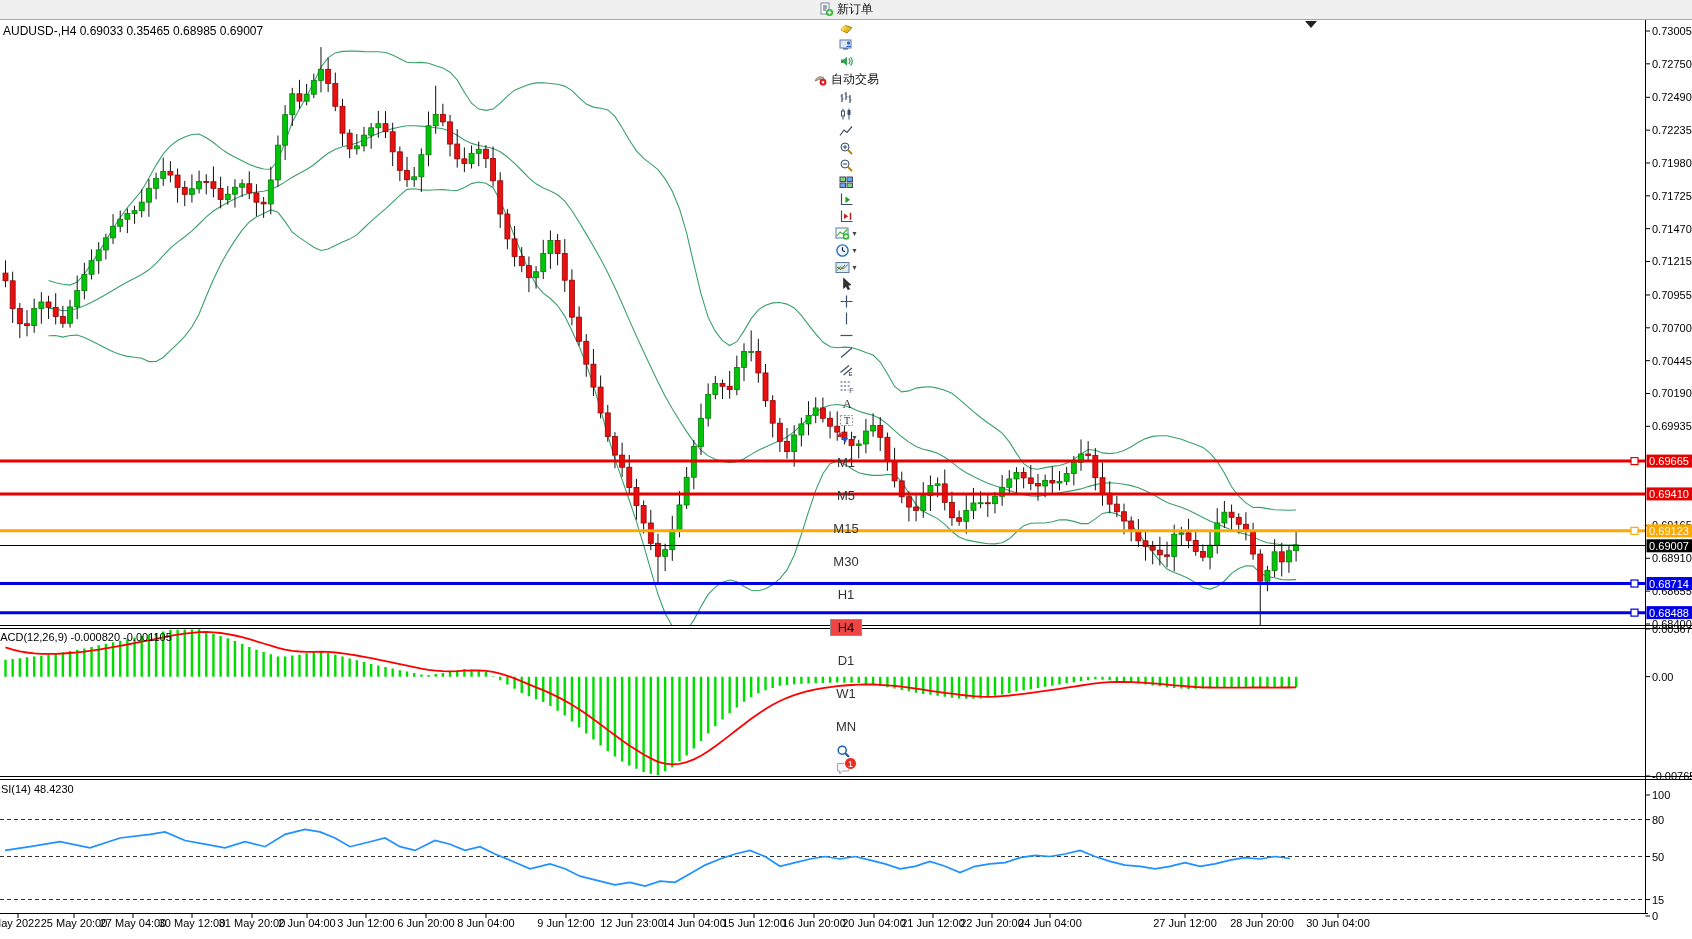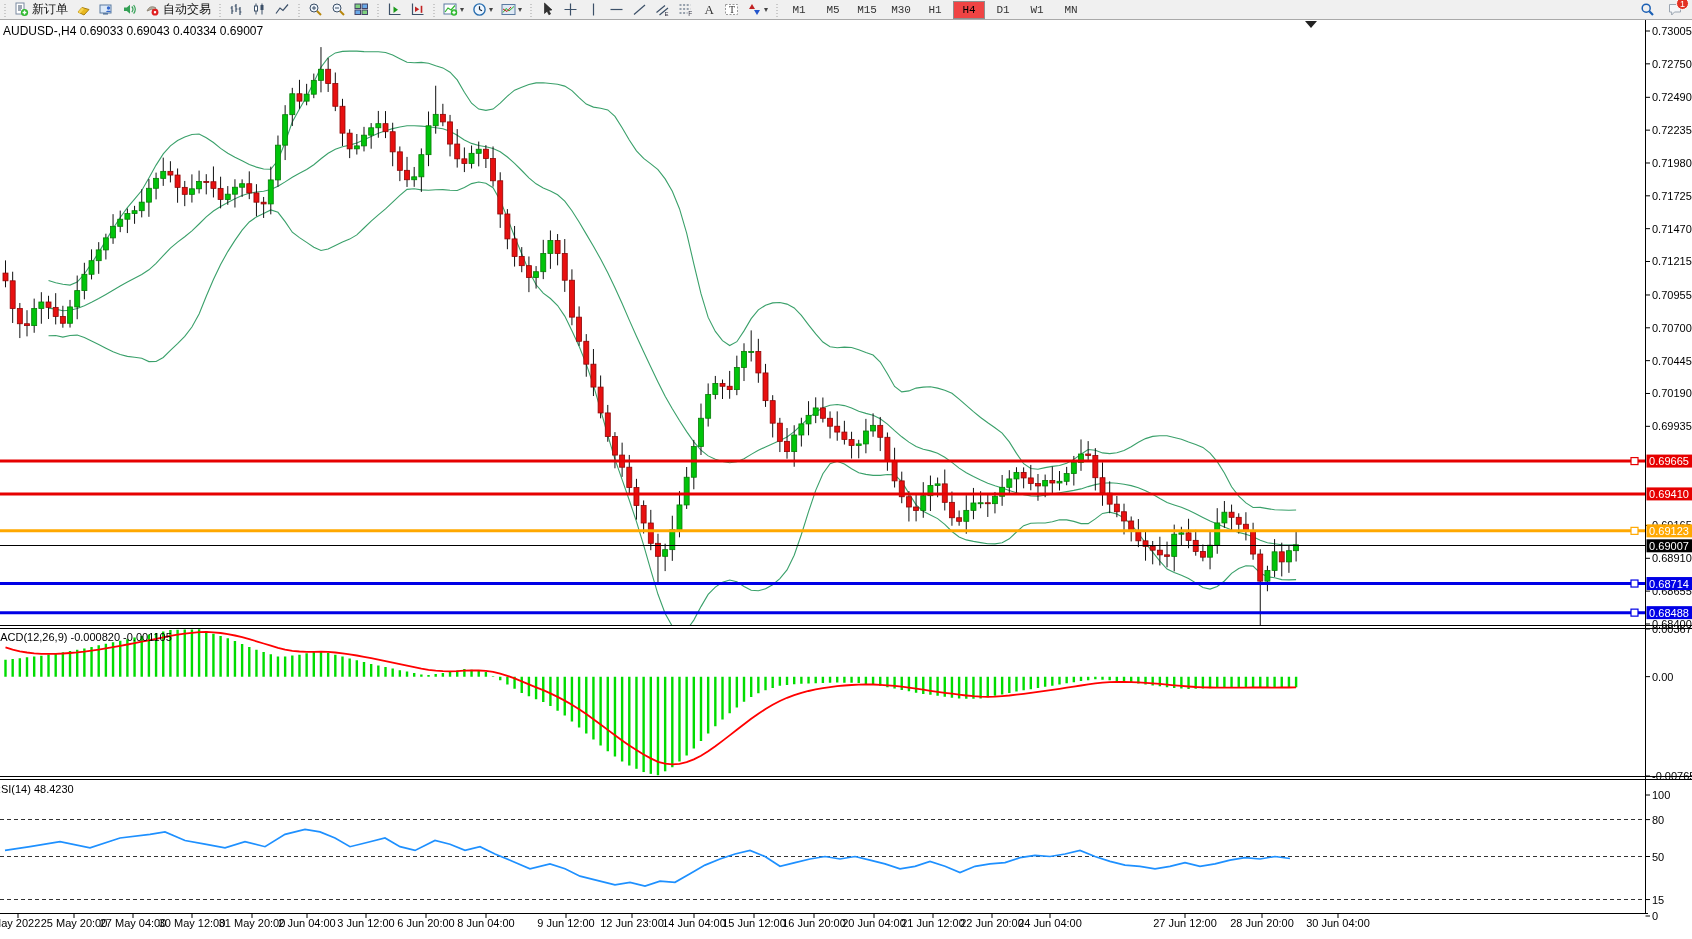--- a/index.html
+++ b/index.html
@@ -1,30 +1,30 @@
 <!DOCTYPE html>
 <html><head>
 <meta charset="utf-8">
 <style>
   html,body{margin:0;padding:0;background:#fff;}
   #app{position:relative;width:1692px;height:939px;overflow:hidden;background:#fff;
        font-family:"Liberation Sans","DejaVu Sans",sans-serif;font-size:11px;color:#000;}
   
   #toolbar{position:absolute;left:0;top:0;width:1692px;height:19px;background:#f0f0f0;
-           border-bottom:1px solid #a9a9a9;display:flex;align-items:center;z-index:20;}
+           border-bottom:1px solid #a9a9a9;display:flex;align-items:center;z-index:20;flex-direction:column;}
   .tb-handle{width:5px;height:14px;margin:0 2px 0 3px;
     background-image:repeating-linear-gradient(#c9c9c9 0 1px,transparent 1px 3px);
     background-size:2px 100%;background-repeat:repeat-y;background-position:1px 1px;}
   .tb-btn{height:17px;display:inline-flex;align-items:center;padding:0 2px;margin:0 1px;
           border:1px solid transparent;cursor:default;}
   .tb-btn svg{display:block;}
   .tb-lab{margin-left:3px;font-size:12px;color:#111;white-space:nowrap;}
   .caret{font-size:8px;color:#444;margin-left:2px;line-height:8px;}
   .tf-btn{height:16px;min-width:24px;display:inline-flex;align-items:center;justify-content:center;
-          padding:0 3px;margin:0 1px;font-size:11px;color:#333;border:1px solid transparent;font-family:Liberation Mono, monospace;}
+          padding:0 3px;margin:8px 1px;font-size:13px;color:#333;border:1px solid transparent;}
   .tf-active{background:#ef4444;border:1px solid #8f8f8f;color:#000;}
   .tb-spacer{flex:1;}
   .badge{position:absolute;right:-4px;top:-4px;background:#e33022;color:#fff;border-radius:7px;
          min-width:11px;height:11px;font-size:9px;display:flex;align-items:center;justify-content:center;
          border:1px solid #fff;}
   
   #chart-svg{position:absolute;left:0;top:0;}
   #chart-title{position:absolute;left:3px;top:24px;font-size:12px;color:#000;z-index:5;}
   #macd-label{position:absolute;left:-9px;top:631px;font-size:11px;color:#000;z-index:5;}
   #rsi-label{position:absolute;left:-7px;top:783px;font-size:11px;color:#000;z-index:5;}
@@ -917,16 +917,16 @@
           <path d="M9.3 9.3l3.7 3.7" stroke="#1a5fb4" stroke-width="2.2"></path>
         </svg>
       </div>
       <div class="tb-btn" style="position: relative; margin-right: 6px;">
         <svg width="15" height="15" viewBox="0 0 15 15">
           <path d="M1.5 2.5h11v7.5h-6l-2.8 3v-3h-2.2z" fill="#f4f6f8" stroke="#9aa5b1"></path>
         </svg>
         <span class="badge">1</span>
       </div>
     </div>
-  <div id="chart-title">AUDUSD-,H4  0.69033 0.69043 0.40334 0.69007</div>
+  <div id="chart-title">AUDUSD-,H4  0.69033 0.35465 0.68985 0.69007</div>
   <div id="macd-label">MACD(12,26,9) -0.000820 -0.001105</div>
   <div id="rsi-label">RSI(14) 48.4230</div>
 </div>
 
 </body></html>

